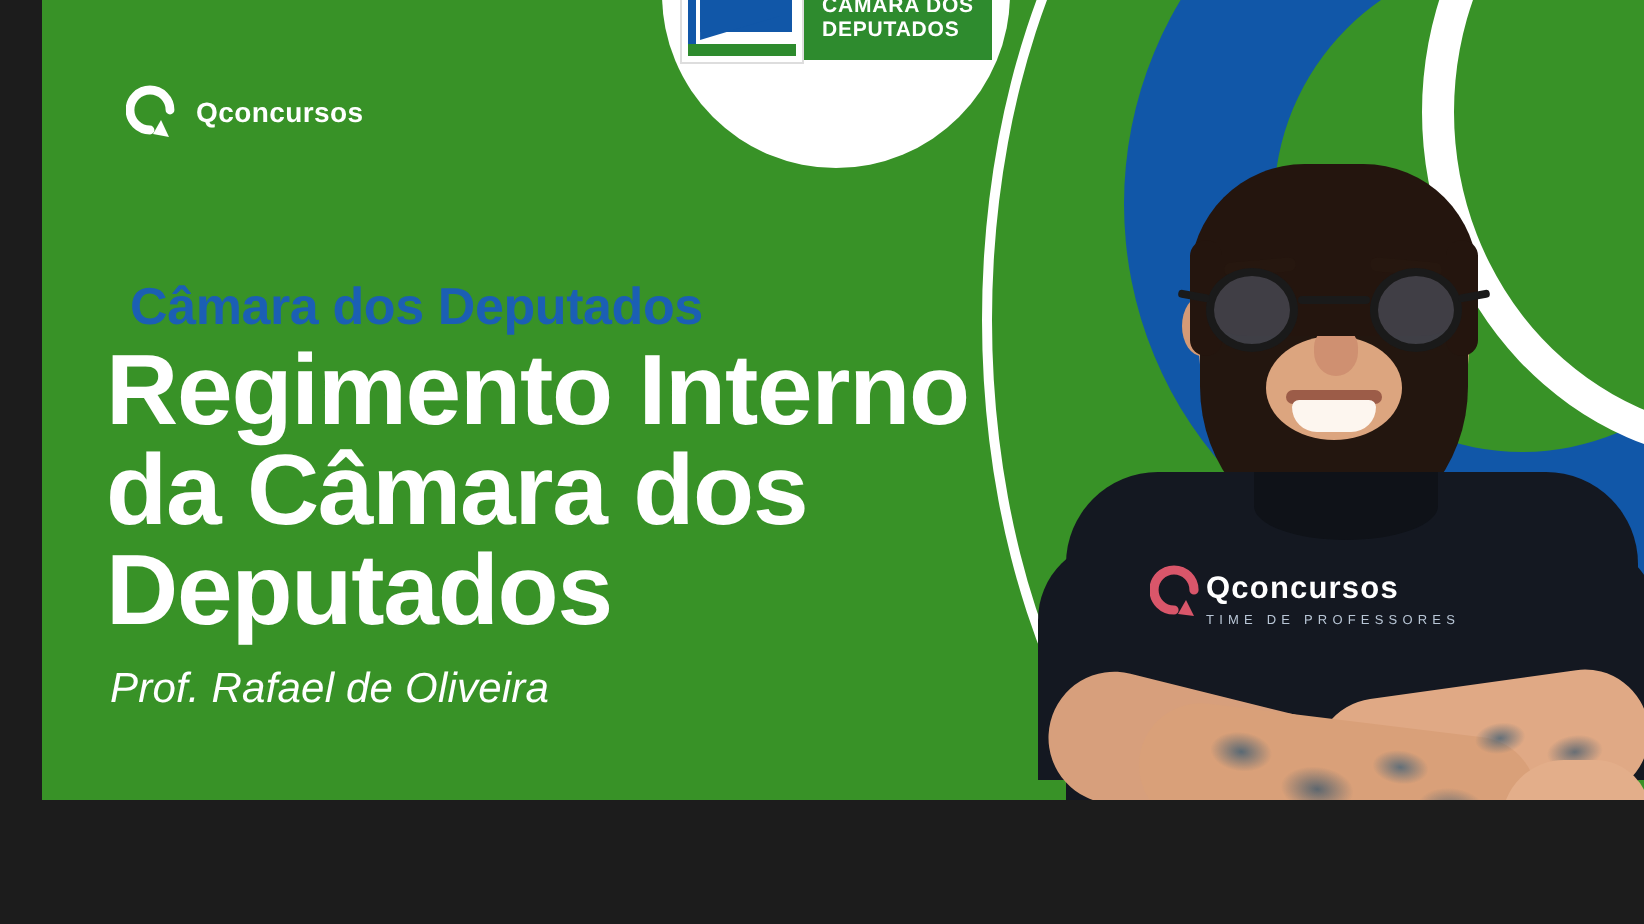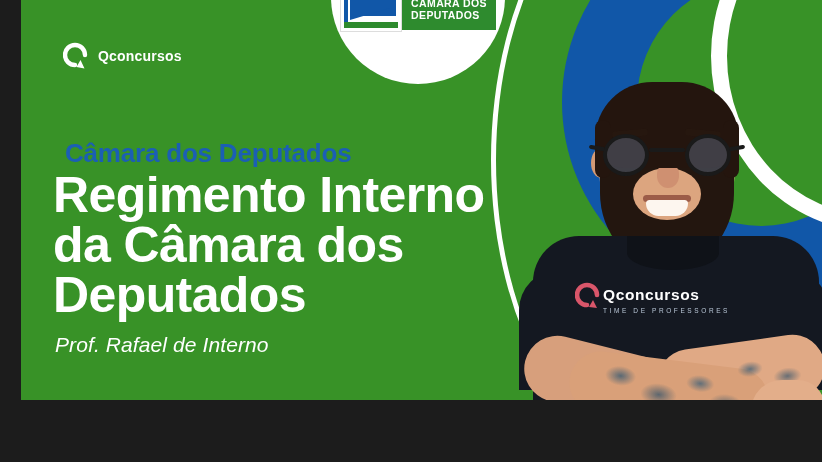--- a/index.html
+++ b/index.html
@@ -285,15 +285,15 @@
   <div class="brand">
     <svg class="brand-mark" viewBox="0 0 26 28">
       <path d="M22 13 A10 10 0 1 0 12 23" fill="none" stroke="#ffffff" stroke-width="4.4" stroke-linecap="round"></path>
       <path d="M17.5 18 L21.5 26.5 L13.5 25 Z" fill="#ffffff"></path>
     </svg>
     <span class="brand-word">Qconcursos</span>
   </div>
 
   <div class="eyebrow">Câmara dos Deputados</div>
   <div class="title">Regimento Interno da Câmara dos Deputados</div>
-  <div class="author">Prof. Rafael de Interno</div>
+  <div class="author">Prof. Rafael de Oliveira</div>
 
 </div>
 
 </body></html>

